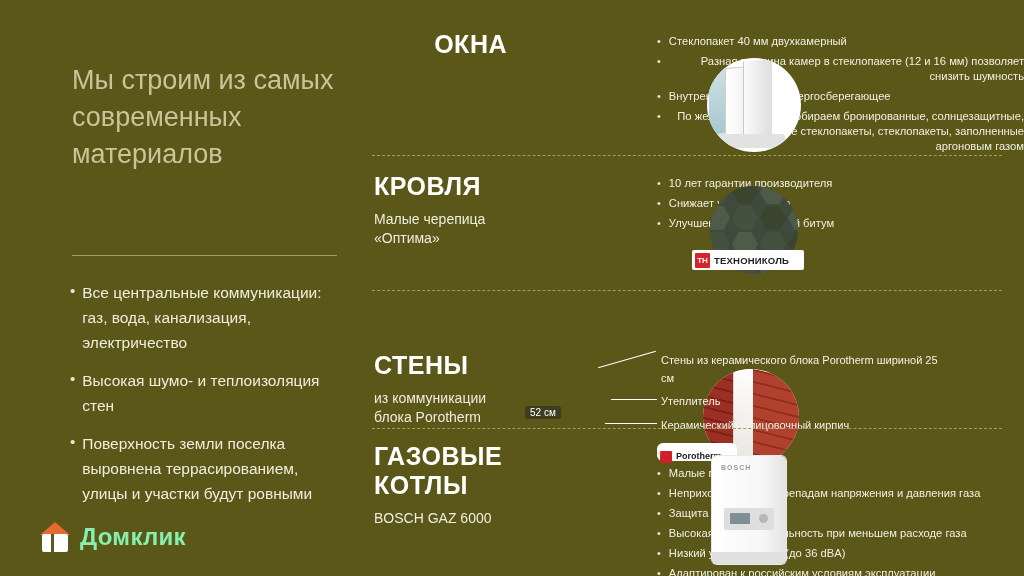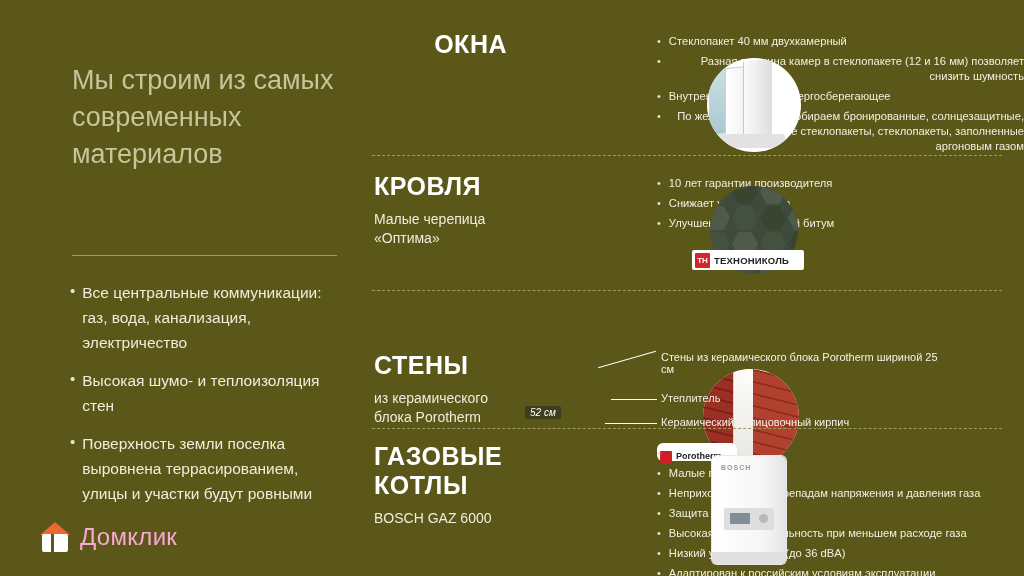--- a/index.html
+++ b/index.html
@@ -97,23 +97,23 @@
     border-radius: 2px;
   }
   .logo-mark .body:after {
     content: "";
     position: absolute;
     left: 9px; top: 0;
     width: 3px; height: 18px;
     background: #5a5718;
   }
   .logo-text {
-    color: #f9a8d4;
+    color: #86efac;
     font-size: 24px;
-    font-weight: normal;
+    font-weight: bold;
     letter-spacing: 0.3px;
   }
   
   .rows {
     position: absolute;
     left: 352px;
     top: 0;
     width: 672px;
     height: 576px;
   }
@@ -298,32 +298,31 @@
     transform: skewY(14deg);
   }
   .wall-label {
     position: absolute;
     left: 18px; bottom: 8px;
     background: rgba(40,40,40,0.55);
     color: #fff;
     font-size: 10px;
     padding: 1px 5px;
     border-radius: 2px;
-    font-style: italic;
   }
   .calloutline {
     position: absolute;
     background: #ffffff;
     height: 1px;
   }
   .wall-note {
     position: absolute;
     color: #f4f2e6;
     font-size: 11px;
-    line-height: 12px;
+    line-height: 18px;
   }
   .porotherm-logo {
     position: absolute;
     left: 340px; top: 84px;
     background: #ffffff;
     width: 80px; height: 18px;
     border-radius: 6px;
     display: flex;
     align-items: flex-start;
     padding: 8px 3px;
@@ -501,21 +500,21 @@
         <span class="tn-badge">ТН</span>
         <span class="tn-name">ТЕХНОНИКОЛЬ</span>
       </div>
     </div>
 
     <div class="row-sep" style="top:290px;"></div>
 
     <div class="row" style="top:311px;margin-top:40px;">
       <div class="titlecol">
         <div class="rowtitle">СТЕНЫ</div>
-        <div class="rowsub">из керамического блока Porotherm</div>
+        <div class="rowsub">из коммуникации блока Porotherm</div>
       </div>
       <div class="imgcol">
         <div class="circle wall-circle">
           <span class="wall-red"></span>
           <span class="wall-insul"></span>
           <span class="wall-brick"></span>
         </div>
         <span class="wall-label">52 см</span>
       </div>
       <div class="listcol" style="position:relative;">

